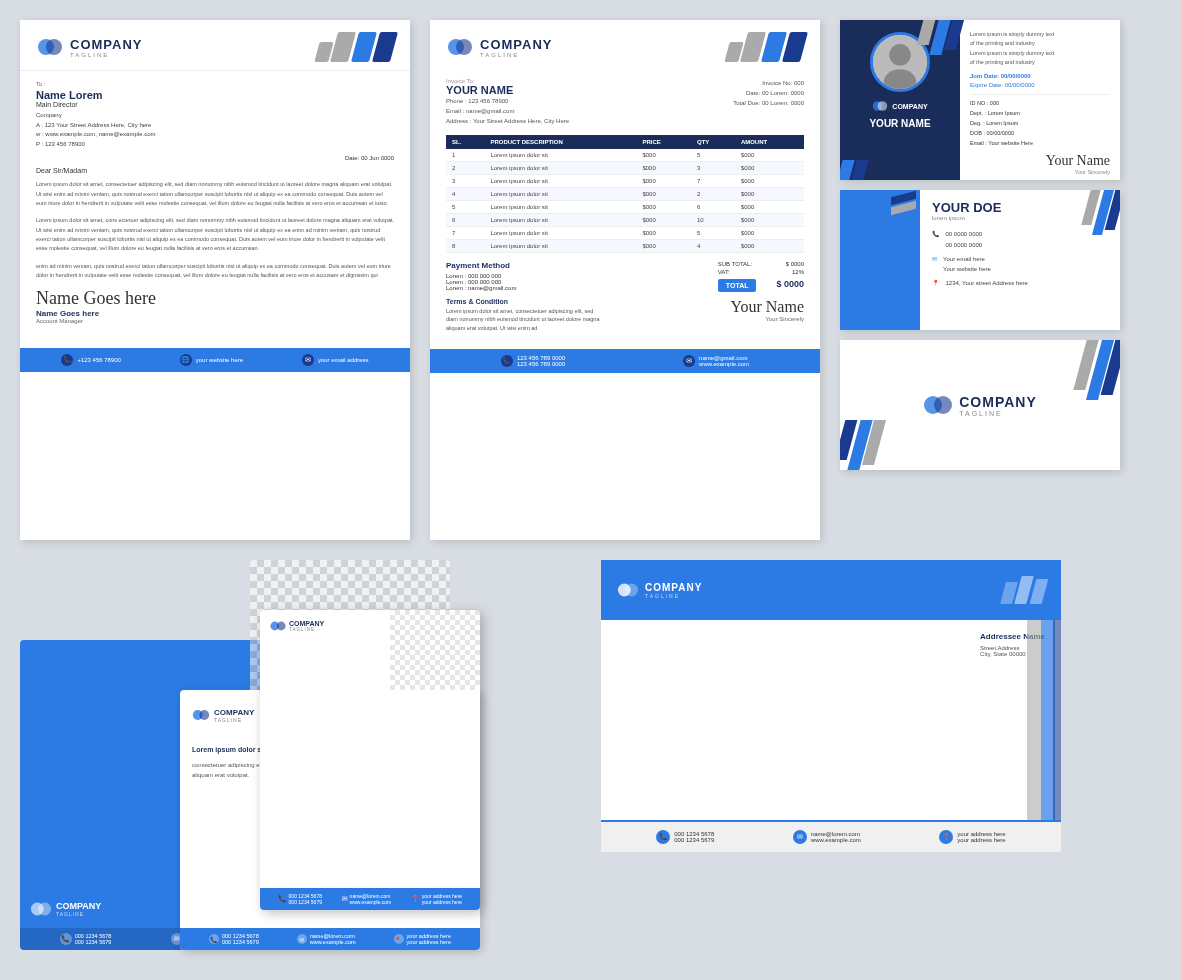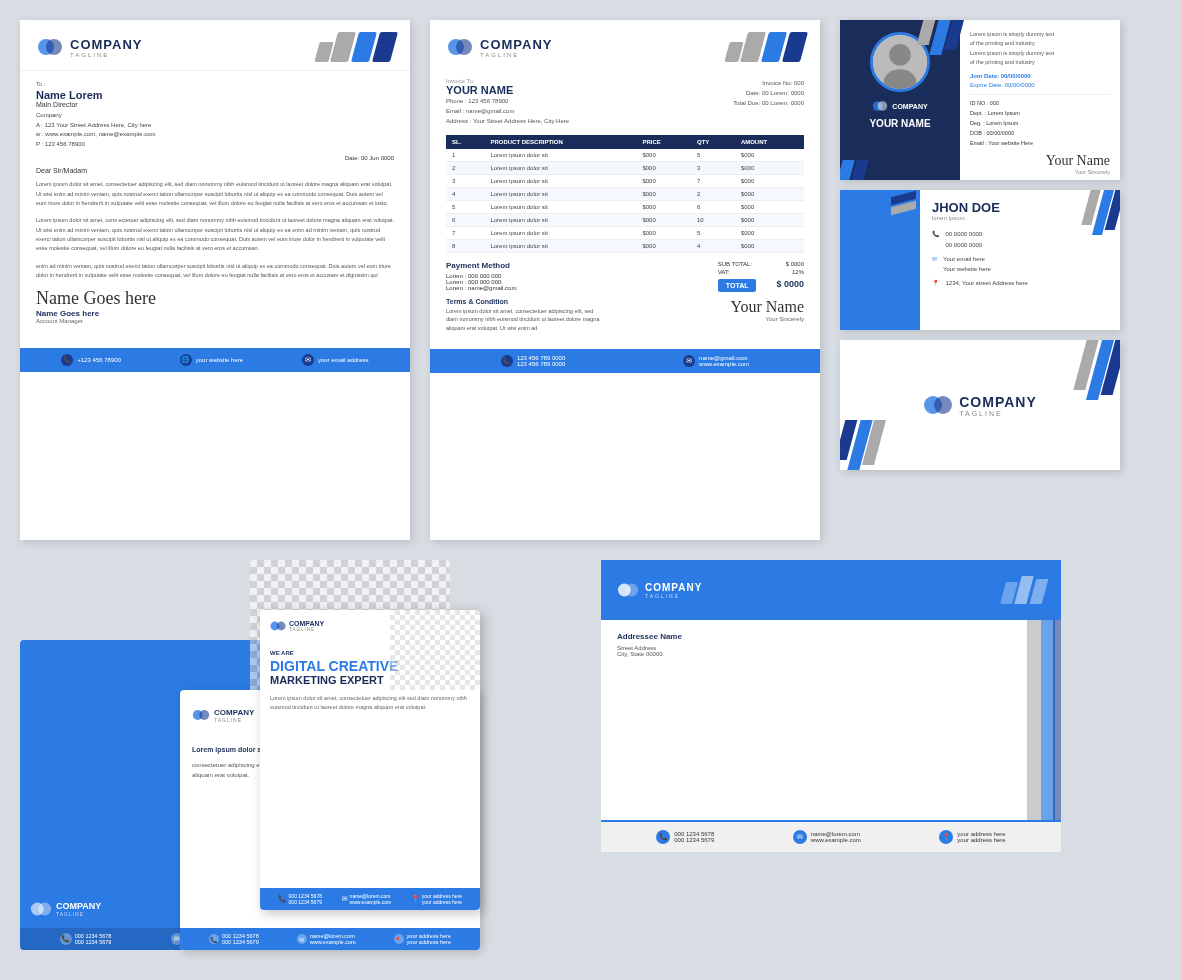--- a/index.html
+++ b/index.html
@@ -461,21 +461,21 @@
       height: 60px;
       display: flex;
       align-items: center;
       padding: 0 16px;
       justify-content: space-between;
     }
 
     .env-main {
       padding: 12px 16px;
       display: flex;
-      justify-content: flex-start;
+      justify-content: flex-end;
     }
 
     .env-footer {
       background: #f0f0f0;
       border-top: 2px solid #2c7be5;
       padding: 8px 16px;
       display: flex;
       justify-content: space-around;
     }
 
@@ -812,21 +812,21 @@
 
     <div class="bc-2 business-card">
       <div class="bc-2-left">
         <div style="position:absolute;top:0;right:0;display:flex;flex-direction:column;gap:2px;padding:4px;">
           <div style="width:25px;height:8px;background:#1a3a8f;transform:skewY(-15deg);"></div>
           <div style="width:25px;height:8px;background:#aaa;transform:skewY(-15deg);"></div>
           <div style="width:25px;height:8px;background:#2c7be5;transform:skewY(-15deg);"></div>
         </div>
       </div>
       <div class="bc-2-main">
-        <div class="bc-2-name">JHON DOE</div>
+        <div class="bc-2-name">YOUR DOE</div>
         <div class="bc-2-role">lorem ipsum</div>
         <div class="bc-2-contact">
           <div style="display:flex; gap:6px; margin-bottom:3px;">
             <div style="color:#2c7be5;">📞</div>
             <div>
               <div>00 0000 0000</div>
               <div>00 0000 0000</div>
             </div>
           </div>
           <div style="display:flex; gap:6px; margin-bottom:3px;">
@@ -973,26 +973,20 @@
             <circle cx="6" cy="10" r="5.5" fill="#2c7be5" opacity="0.8"></circle>
             <circle cx="14" cy="10" r="5.5" fill="#1a3a8f" opacity="0.6"></circle>
           </svg>
           <div>
             <div style="font-size:7px;font-weight:800;color:#1a2d5a;">COMPANY</div>
             <div style="font-size:4.5px;color:#888;letter-spacing:1px;">TAGLINE</div>
           </div>
         </div>
       </div>
       <div style="position:absolute;top:0;right:0;width:90px;height:80px;background-image:repeating-conic-gradient(#ccc 0% 25%, white 0% 50%);background-size:10px 10px;opacity:0.5;"></div>
-      <div style="padding:12px 10px;">
-        <div style="font-size:6px;color:#1a2d5a;font-weight:600;margin-bottom:3px;">WE ARE</div>
-        <div style="font-size:14px;font-weight:900;color:#2c7be5;line-height:1.1;text-transform:uppercase;">DIGITAL CREATIVE</div>
-        <div style="font-size:11px;font-weight:900;color:#1a2d5a;line-height:1.1;text-transform:uppercase;margin-bottom:8px;">MARKETING EXPERT</div>
-        <div style="font-size:5.5px;color:#666;line-height:1.6;">Lorem ipsum dolor sit amet, consectetuer adipiscing elit sed diam nonummy nibh euismod tincidunt ut laoreet dolore magna aliquam erat volutpat.</div>
-      </div>
       <div style="position:absolute;bottom:0;left:0;right:0;background:#2c7be5;padding:5px 8px;display:flex;justify-content:space-around;">
         <div style="display:flex;align-items:center;gap:2px;color:white;font-size:5px;">
           <div style="font-size:7px;">📞</div>
           <div>
             <div>000 1234 5678</div>
             <div>000 1234 5679</div>
           </div>
         </div>
         <div style="display:flex;align-items:center;gap:2px;color:white;font-size:5px;">
           <div style="font-size:7px;">✉</div>

